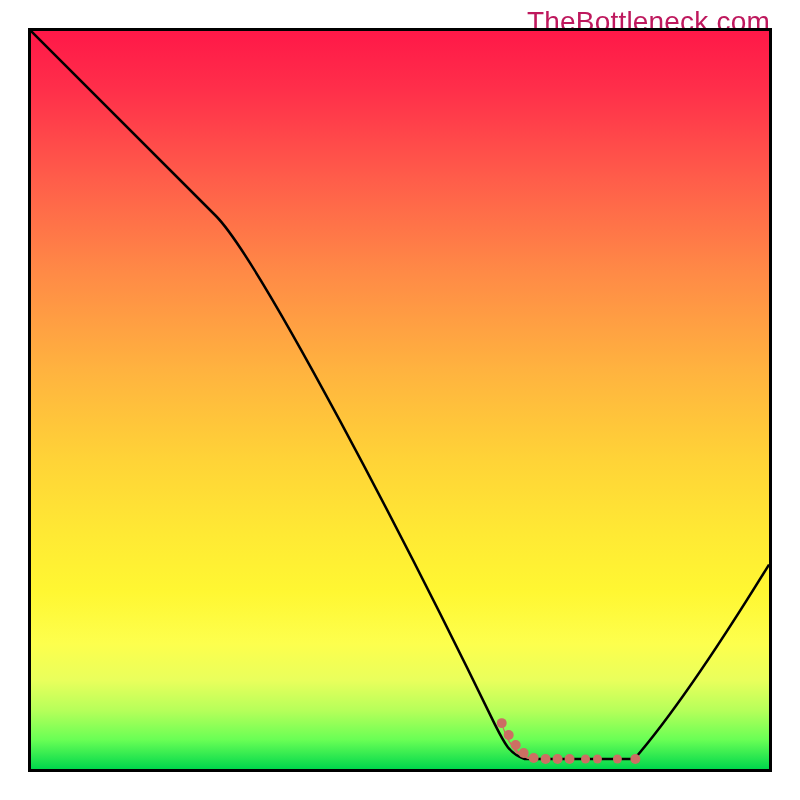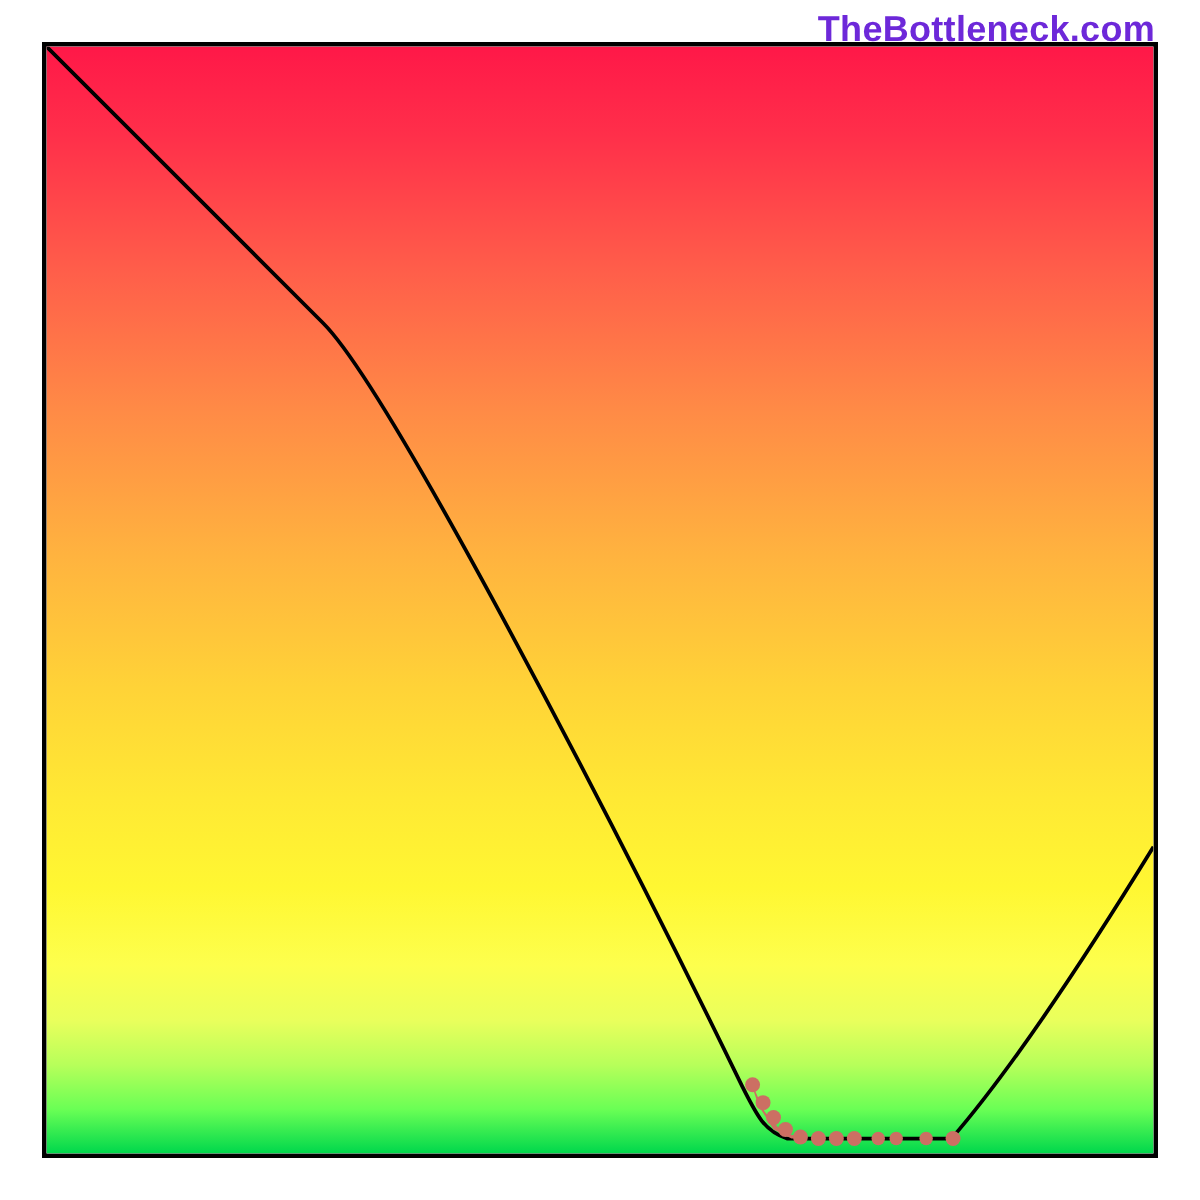--- a/index.html
+++ b/index.html
@@ -44,23 +44,23 @@
   svg.curve {
     position: absolute;
     inset: 0;
     width: 100%;
     height: 100%;
   }
   .watermark {
     position: absolute;
     top: 6px;
     right: 30px;
-    font-size: 24px;
-    font-weight: 700;
-    color: #6d28d9;
+    font-size: 28px;
+    font-weight: 400;
+    color: #be185d;
     letter-spacing: 0.2px;
   }
 </style>
 </head>
 <body>
 
 <div class="watermark">TheBottleneck.com</div>
 
 <div class="frame">
 

